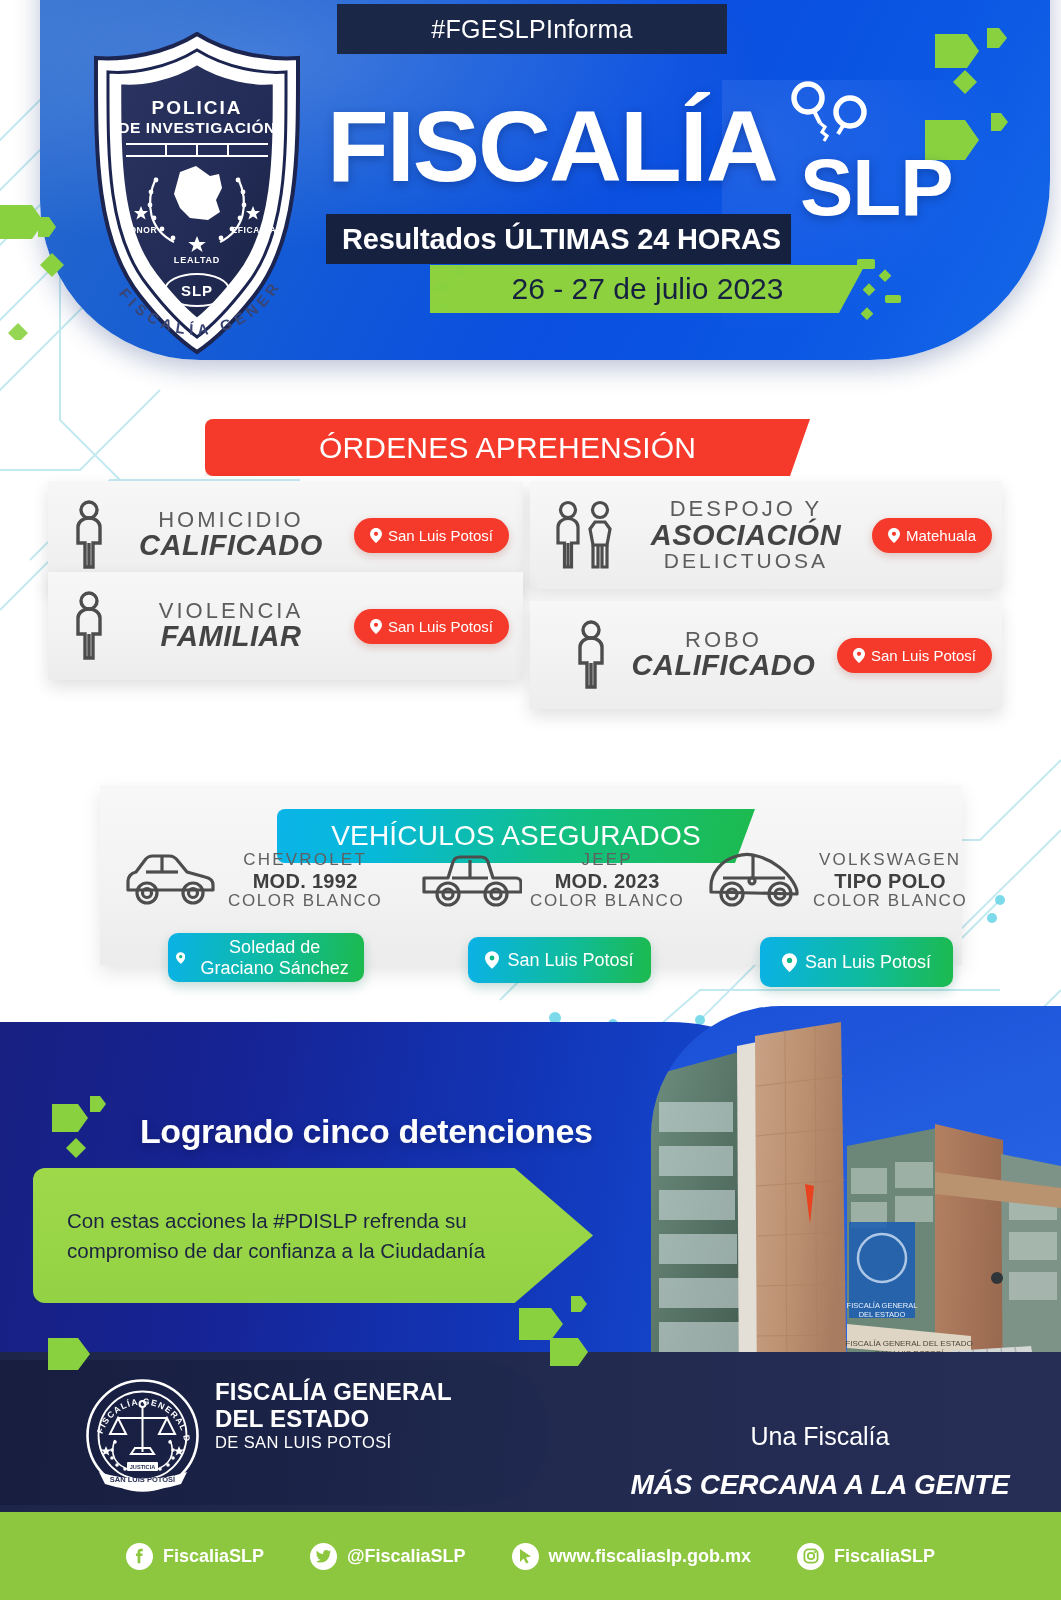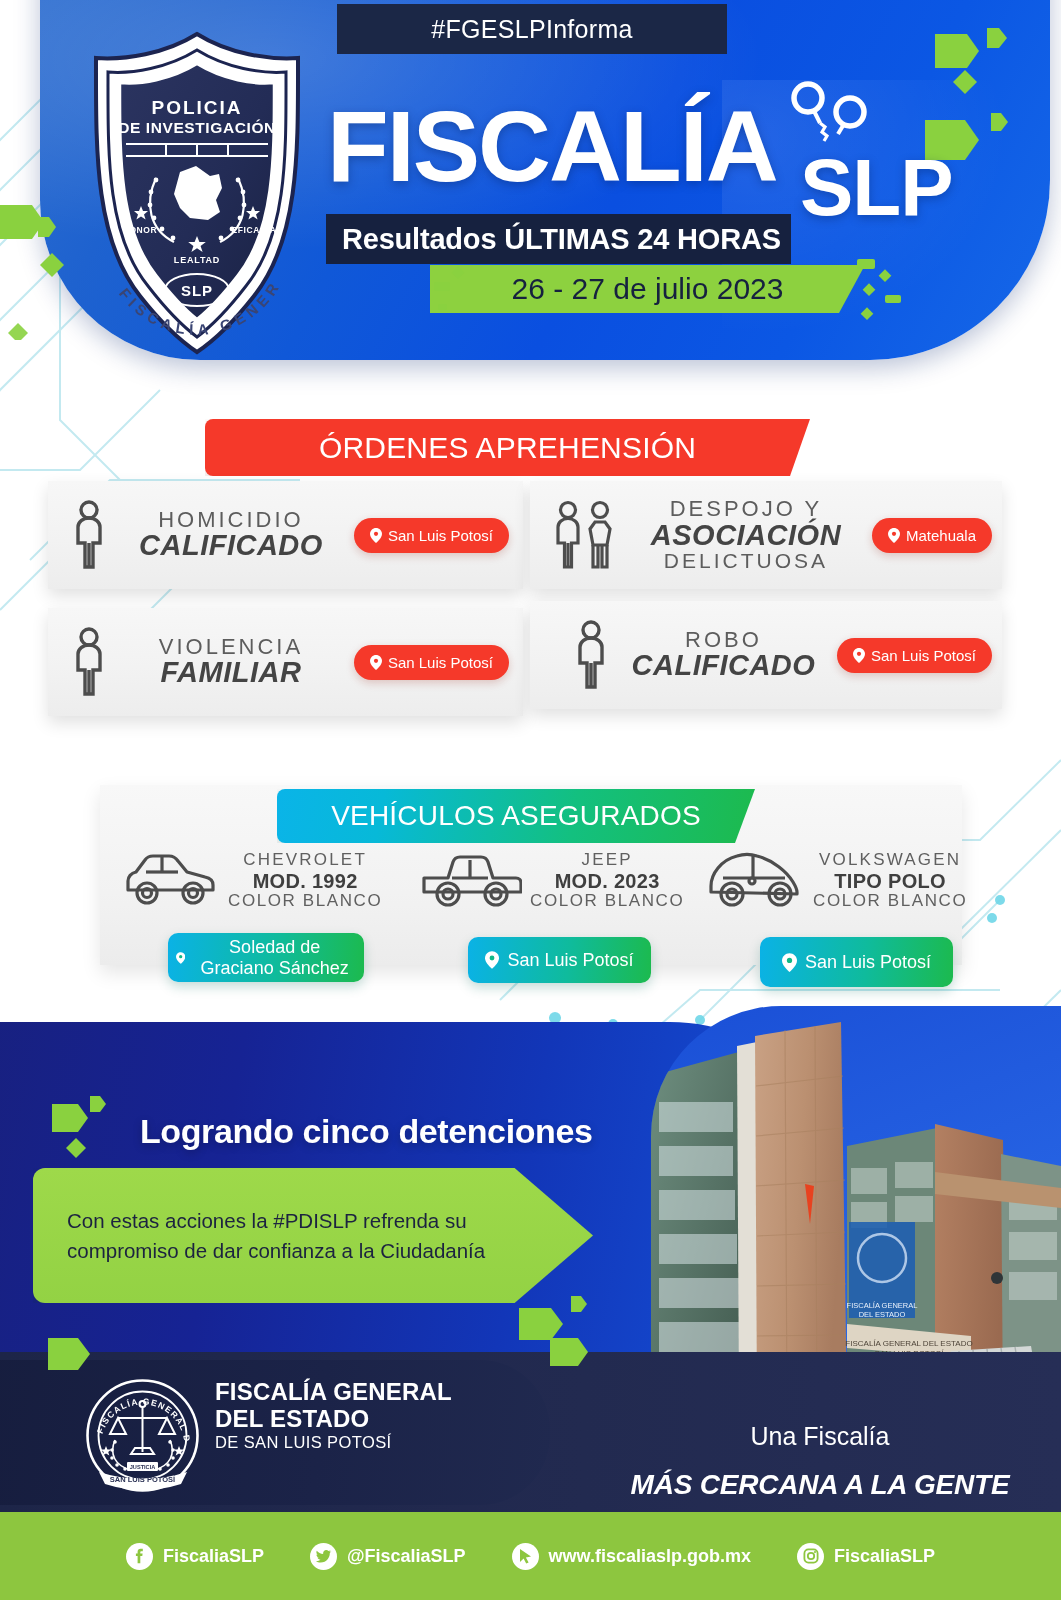--- a/index.html
+++ b/index.html
@@ -62,21 +62,21 @@
   
   .sec-red{
     position:absolute;left:205px;top:419px;width:605px;height:57px;
     background:#f5392a;color:#fff;display:flex;align-items:center;justify-content:center;
     font-size:30px;letter-spacing:.2px;
     border-radius:8px 0 0 8px;
     clip-path:polygon(0 0, 100% 0, calc(100% - 20px) 100%, 0 100%);
     box-shadow:0 6px 16px rgba(120,20,10,.18);
   }
   .sec-grad{
-    position:absolute;left:277px;top:789px;width:478px;height:54px;
+    position:absolute;left:277px;top:809px;width:478px;height:54px;
     background:linear-gradient(100deg,#0ab4e8 0%, #07b9d8 22%, #13c07f 62%, #1dba4d 100%);
     color:#fff;display:flex;align-items:center;justify-content:center;
     font-size:28px;letter-spacing:.2px;border-radius:8px 0 0 8px;
     clip-path:polygon(0 0, 100% 0, calc(100% - 20px) 100%, 0 100%);
     box-shadow:0 6px 16px rgba(10,100,80,.16);
   }
 
   
   .card{
     position:absolute;background:linear-gradient(180deg,#f7f7f7 0%,#f2f2f2 55%,#ededed 100%);
@@ -372,21 +372,21 @@
     </div>
     <span class="pin-red">
       <svg width="12" height="15" viewBox="0 0 12 15">
           <path d="M6 0C2.7 0 0 2.7 0 6c0 4.2 6 9 6 9s6-4.8 6-9c0-3.3-2.7-6-6-6z" fill="#fff"></path>
           <circle cx="6" cy="5.8" r="2.1" fill="#f5392a"></circle>
         </svg>
       <span>Matehuala</span>
     </span>
   </div>
 
-  <div class="card" style="left:48px;top:608px;width:475px;height:108px;padding:0 14px 0 22px;box-sizing:border-box;justify-content:center;">
+  <div class="card" style="left:48px;top:572px;width:475px;height:108px;padding:0 14px 0 22px;box-sizing:border-box;justify-content:center;">
     <span class="person-ico">
       <svg width="38" height="72" viewBox="0 0 38 72">
           <g fill="none" stroke="#4d4d4d" stroke-width="3.4">
         <circle cx="19" cy="11" r="8"></circle>
             <path d="M8 28 a11 9 0 0 1 22 0 v16 h-7 v24 h-8 v-24 h-7 z"></path>
             <line x1="19" y1="44" x2="19" y2="68"></line>
           </g>
         </svg>
     </span>
     <div class="crime-txt">

